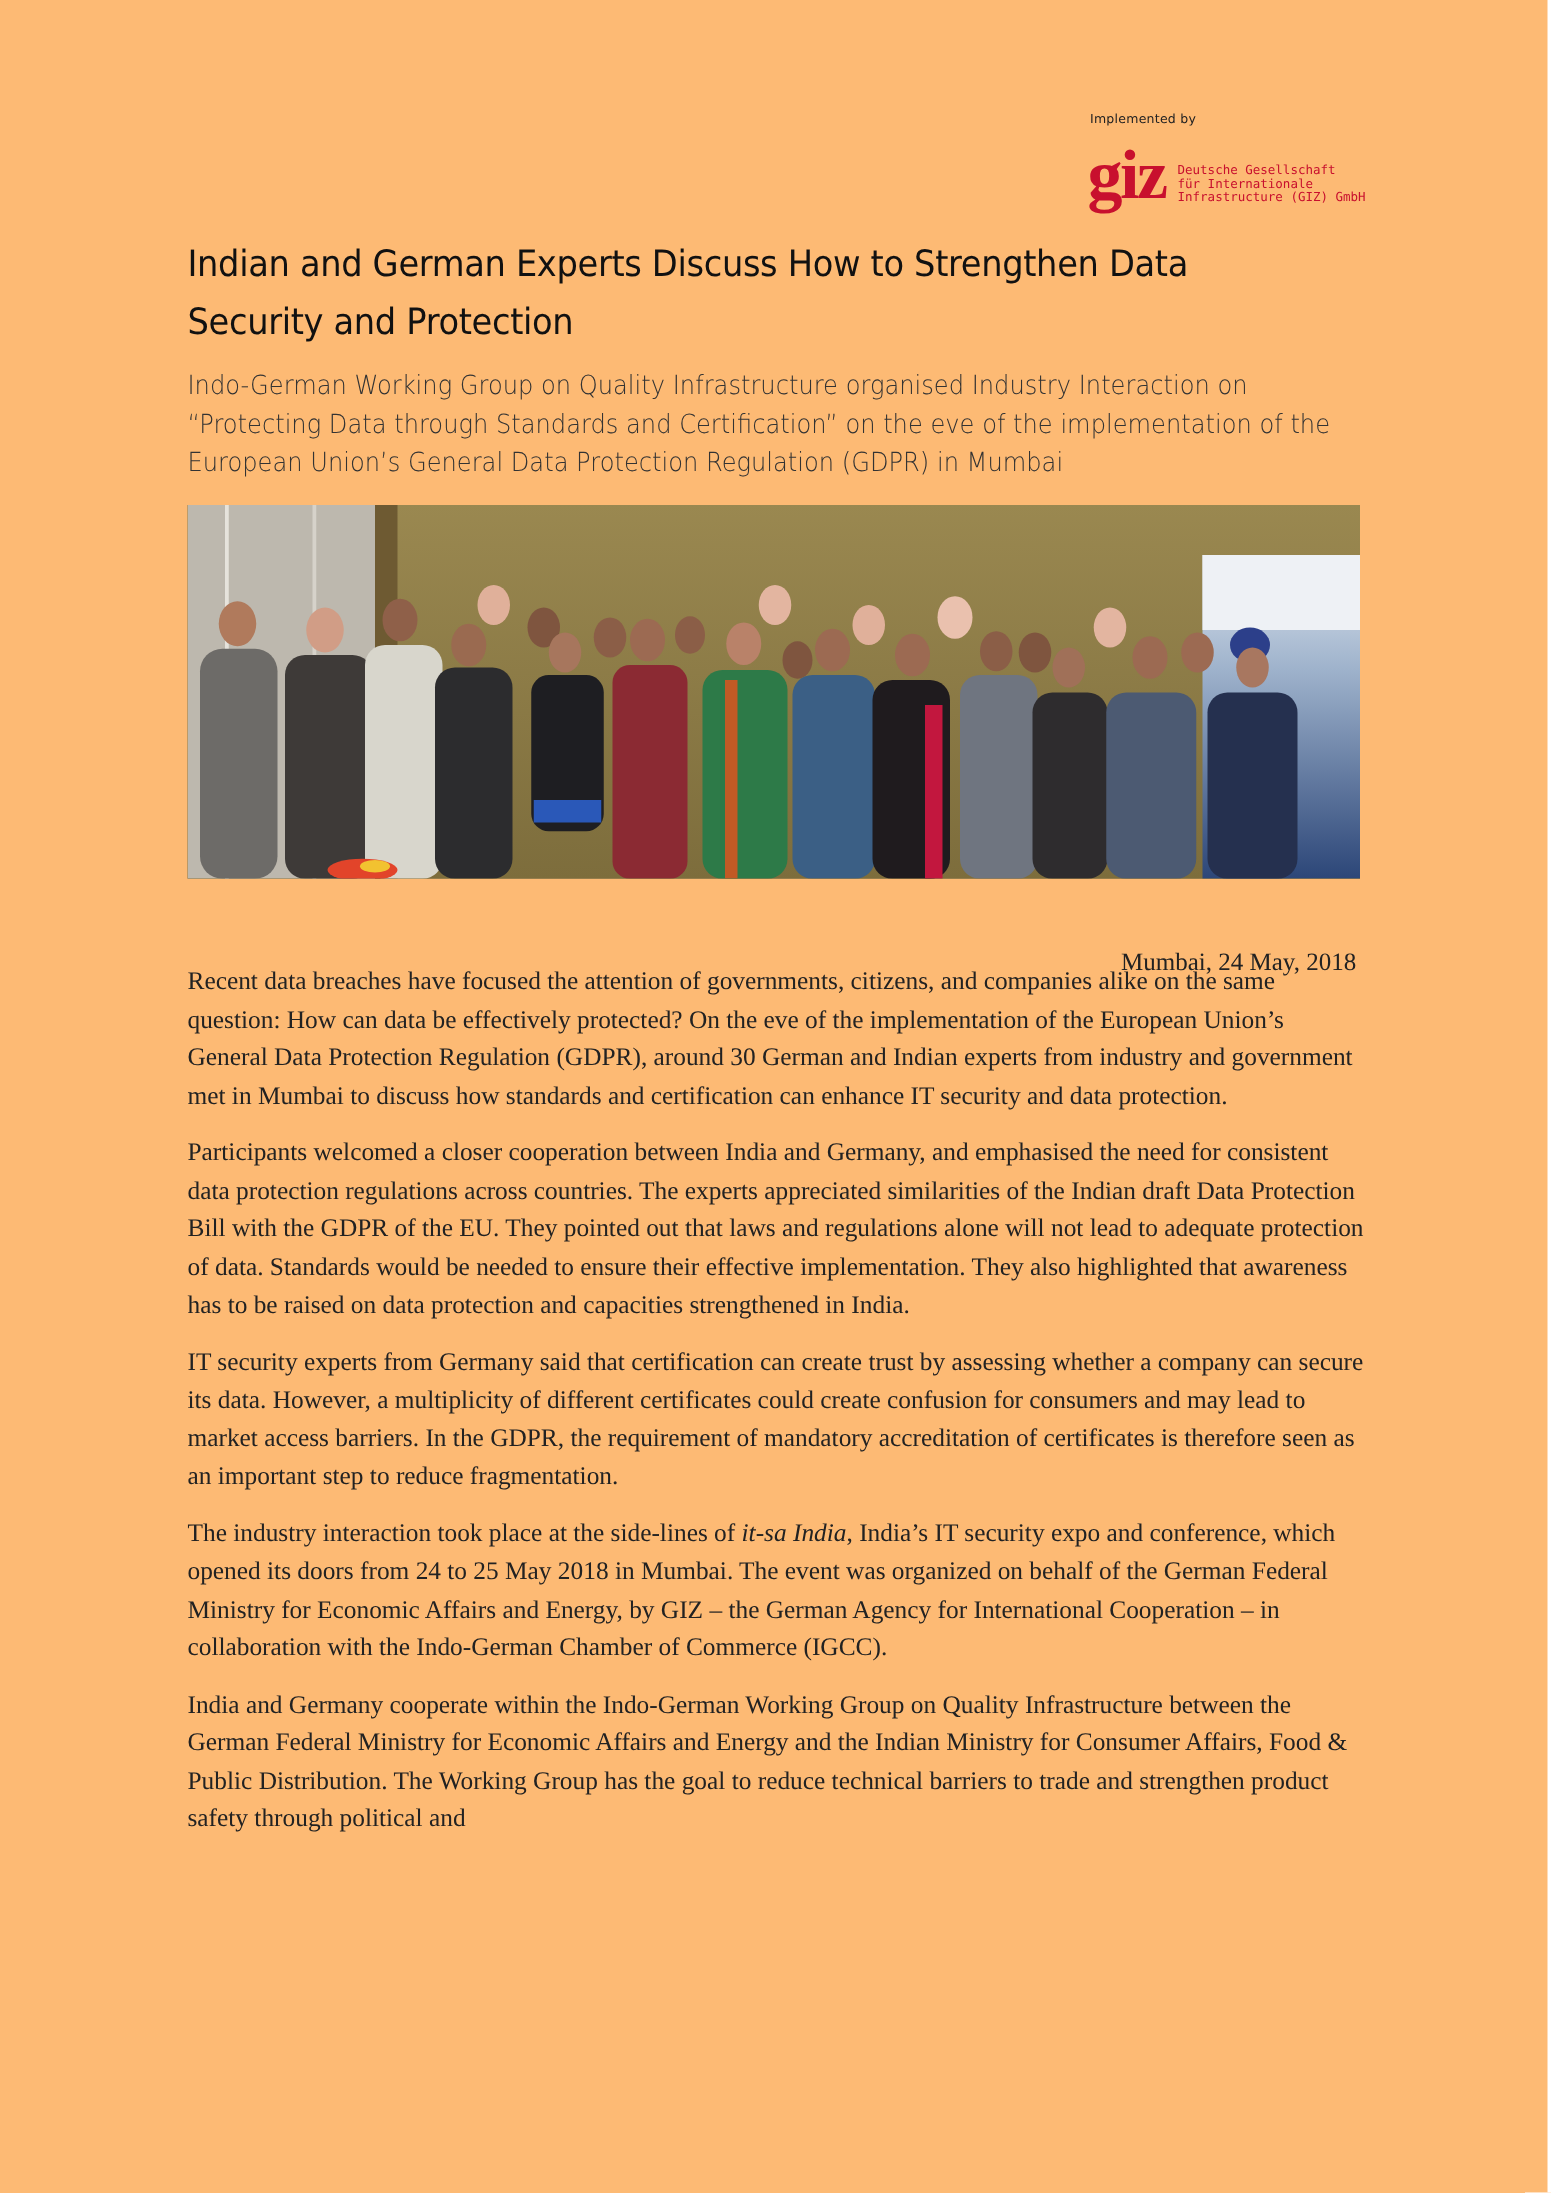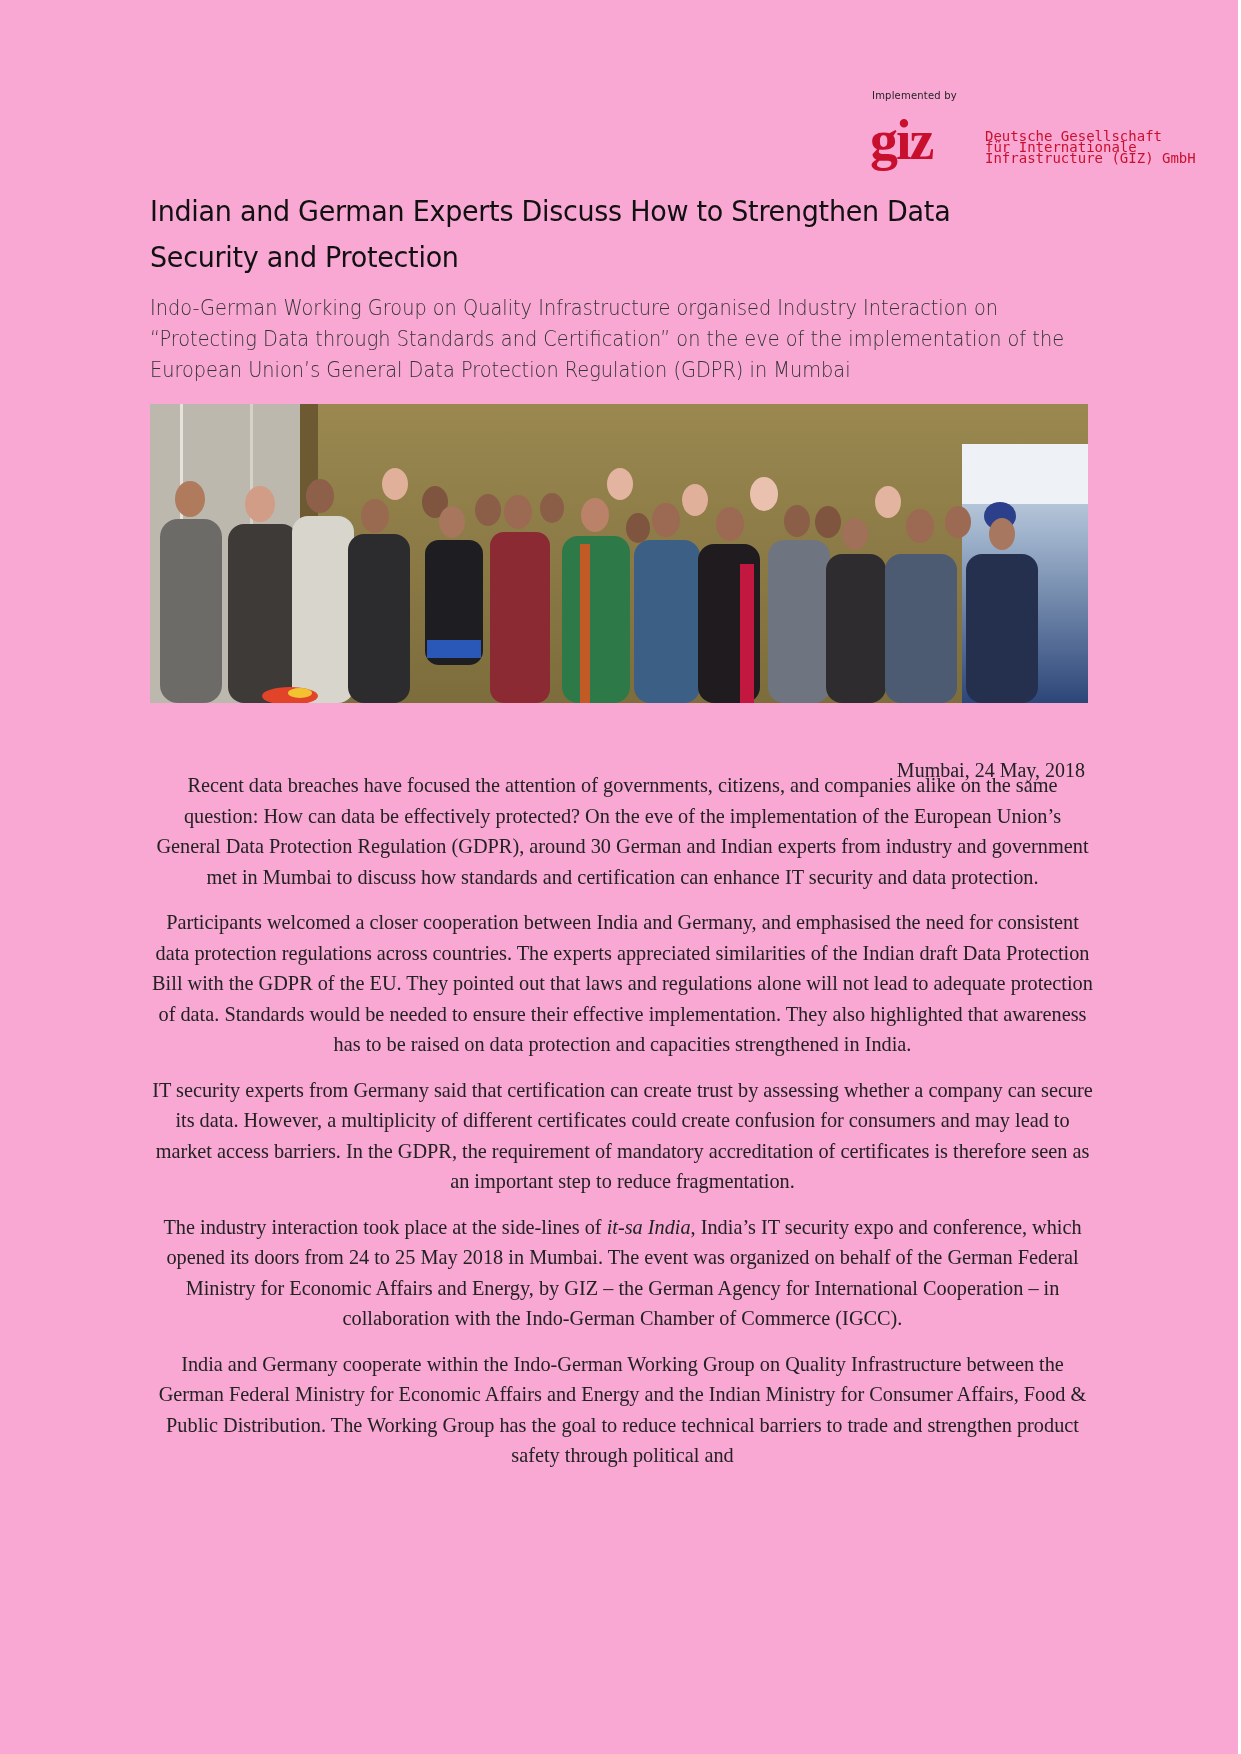--- a/index.html
+++ b/index.html
@@ -1,38 +1,38 @@
 <!DOCTYPE html>
 <html><head>
 <meta charset="utf-8">
 <style>
   html, body { margin: 0; padding: 0; background: #ffffff; }
   body { width: 1241px; height: 1754px; position: relative; overflow: hidden; color: #1a1a1a; }
-  .page { position: absolute; left: 0; top: 0; width: 1238px; height: 1754px; background: #f9a8d4; }
+  .page { position: absolute; left: 0; top: 0; width: 1238px; height: 1754px; background: #fdba74; }
 
   
   .logo-block { position: absolute; left: 872px; top: 90px; width: 230px; height: 90px; }
   .impl-by { position: absolute; left: 0; top: 0; font-family: "DejaVu Sans", sans-serif; font-size: 10px; color: #222; letter-spacing: 0.2px; }
   .giz-mark { position: absolute; left: -2px; top: 20px; font-family: Liberation Serif, serif; font-weight: bold; font-size: 56px; line-height: 60px; color: #c8102e; letter-spacing: -2px; }
-  .giz-name { position: absolute; left: 70px; top: 41px; font-family: "DejaVu Sans Mono", monospace; font-size: 14px; line-height: 11px; color: #c8102e; margin-left: 43px; }
+  .giz-name { position: absolute; left: 70px; top: 41px; font-family: "DejaVu Sans Mono", monospace; font-size: 10px; line-height: 11px; color: #c8102e; }
   .giz-name div { white-space: nowrap; }
 
   
   .title { position: absolute; left: 150px; top: 188px; width: 940px; font-family: "DejaVu Sans", sans-serif; font-size: 29px; line-height: 46px; color: #111; letter-spacing: -0.3px; transform: scaleX(0.93); transform-origin: left top; margin: 0; font-weight: normal; }
   .subtitle { position: absolute; left: 150px; top: 293px; width: 1000px; font-family: "DejaVu Sans", sans-serif; font-weight: 300; font-size: 21px; line-height: 31px; color: #333; transform: scaleX(0.92); transform-origin: left top; margin: 0; }
 
   
   .photo { position: absolute; left: 150px; top: 404px; width: 938px; height: 299px; overflow: hidden; background: #8a7a4e; }
   .photo svg { display: block; width: 100%; height: 100%; }
 
   
   .dateline { position: absolute; right: 153px; top: 727px; font-family: "Liberation Serif", serif; font-size: 20px; color: #222; margin-top: 32px; }
 
   
-  .body { position: absolute; left: 150px; top: 770px; width: 945px; font-family: "Liberation Serif", serif; font-size: 20.3px; line-height: 30.5px; color: #222; text-align: center; }
+  .body { position: absolute; left: 150px; top: 770px; width: 945px; font-family: "Liberation Serif", serif; font-size: 20.3px; line-height: 30.5px; color: #222; }
   .body p { margin: 0 0 15px 0; }
   .body em { }
 </style>
 </head>
 <body>
 
 <div class="page">
 
   <div class="logo-block">
     <div class="impl-by">Implemented by</div>

